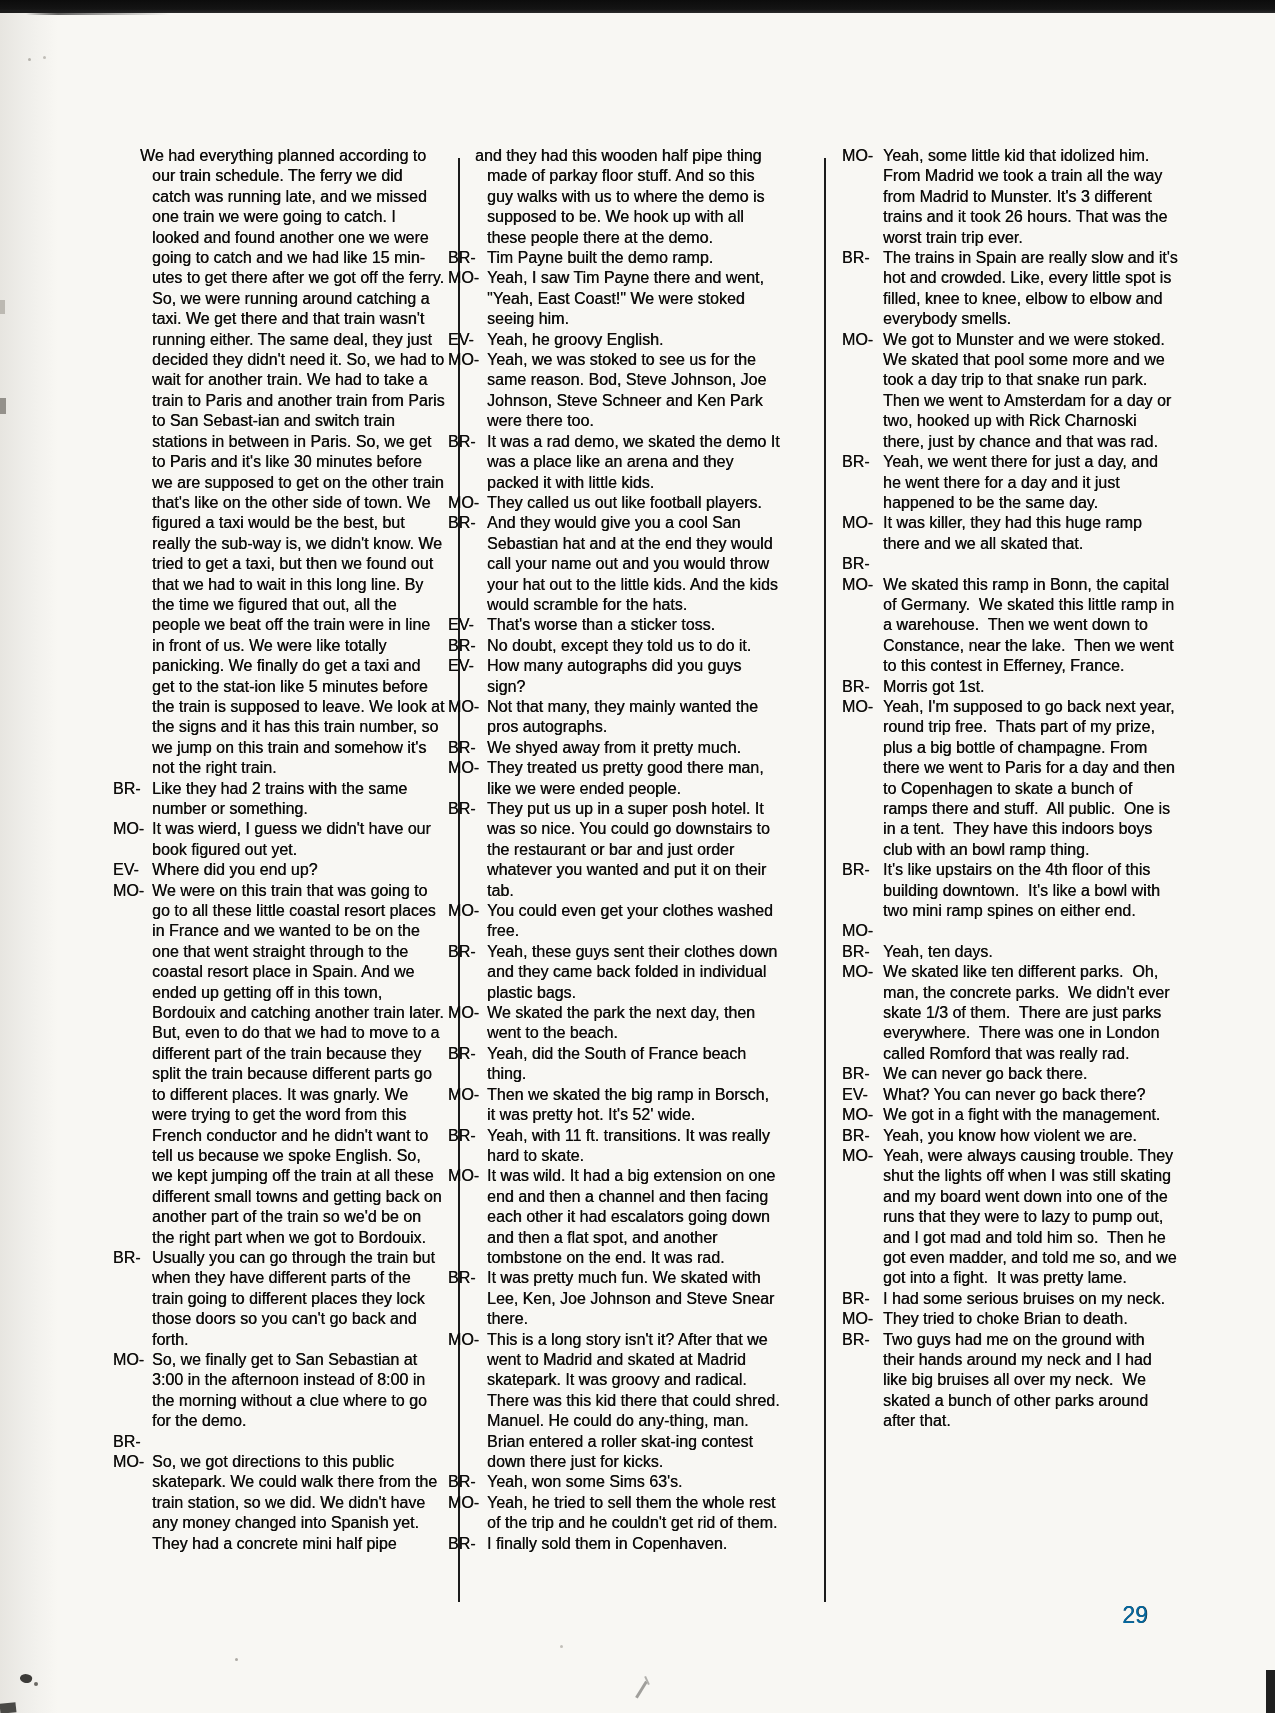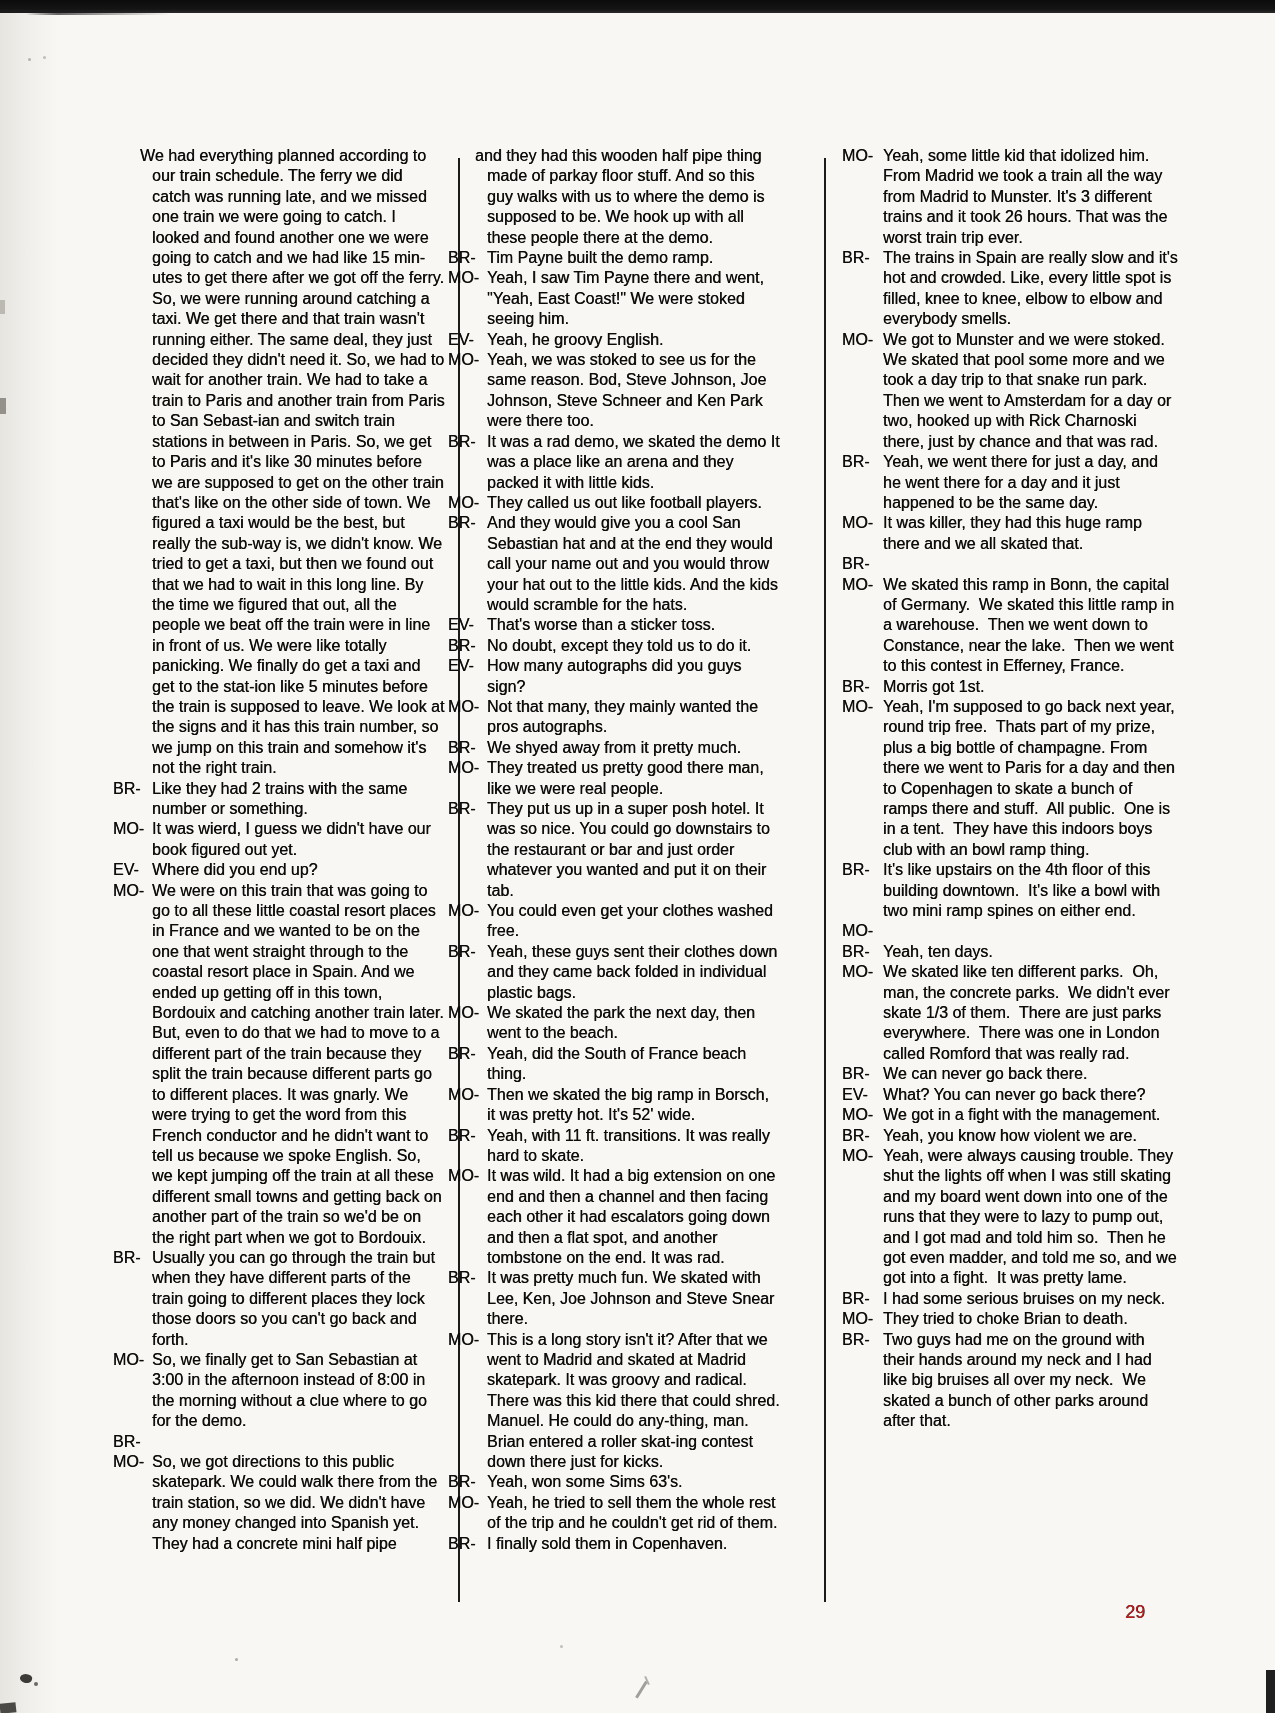--- a/index.html
+++ b/index.html
@@ -39,21 +39,21 @@
   .cont .body{text-indent:-12px;}
   .vrule{
     position:absolute;top:158px;height:1444px;width:2.4px;
     background:#1b1b1b;
   }
   .v1{left:458px;}
   .v2{left:824px;}
   .pagenum{
     position:absolute;top:1602px;left:1095px;width:80px;
     text-align:center;
-    font-size:18px;color:#b91c1c;
+    font-size:23px;color:#0369a1;
     text-shadow:0.4px 0 0 rgba(10,10,10,0.9);
   }
   
   .speck{position:absolute;}
   .sp-blob{left:20px;top:1674px;width:12px;height:9px;background:#3c3b38;border-radius:60% 40% 55% 45%;transform:rotate(18deg);}
   .sp-blob-dot{left:34px;top:1682px;width:4px;height:4px;background:#6b6964;border-radius:50%;}
   .sp-corner{left:0px;top:1703px;width:16px;height:10px;background:#4a4946;transform:rotate(-6deg);}
   .sp-edge-mark{left:1266px;top:1670px;width:9px;height:43px;background:#1f1f1f;}
   .sp-left1{left:0px;top:300px;width:5px;height:14px;background:#bcb9b2;}
   .sp-left2{left:0px;top:398px;width:6px;height:16px;background:#94918b;}
@@ -160,21 +160,21 @@
       <div class="entry">
         <span class="speaker">MO-</span>
         <span class="body">Not that many, they mainly wanted the pros autographs.</span>
       </div>
       <div class="entry">
         <span class="speaker">BR-</span>
         <span class="body">We shyed away from it pretty much.</span>
       </div>
       <div class="entry">
         <span class="speaker">MO-</span>
-        <span class="body">They treated us pretty good there man, like we were real people.</span>
+        <span class="body">They treated us pretty good there man, like we were ended people.</span>
       </div>
       <div class="entry">
         <span class="speaker">BR-</span>
         <span class="body">They put us up in a super posh hotel. It was so nice. You could go downstairs to the restaurant or bar and just order whatever you wanted and put it on their tab.</span>
       </div>
       <div class="entry">
         <span class="speaker">MO-</span>
         <span class="body">You could even get your clothes washed free.</span>
       </div>
       <div class="entry">

